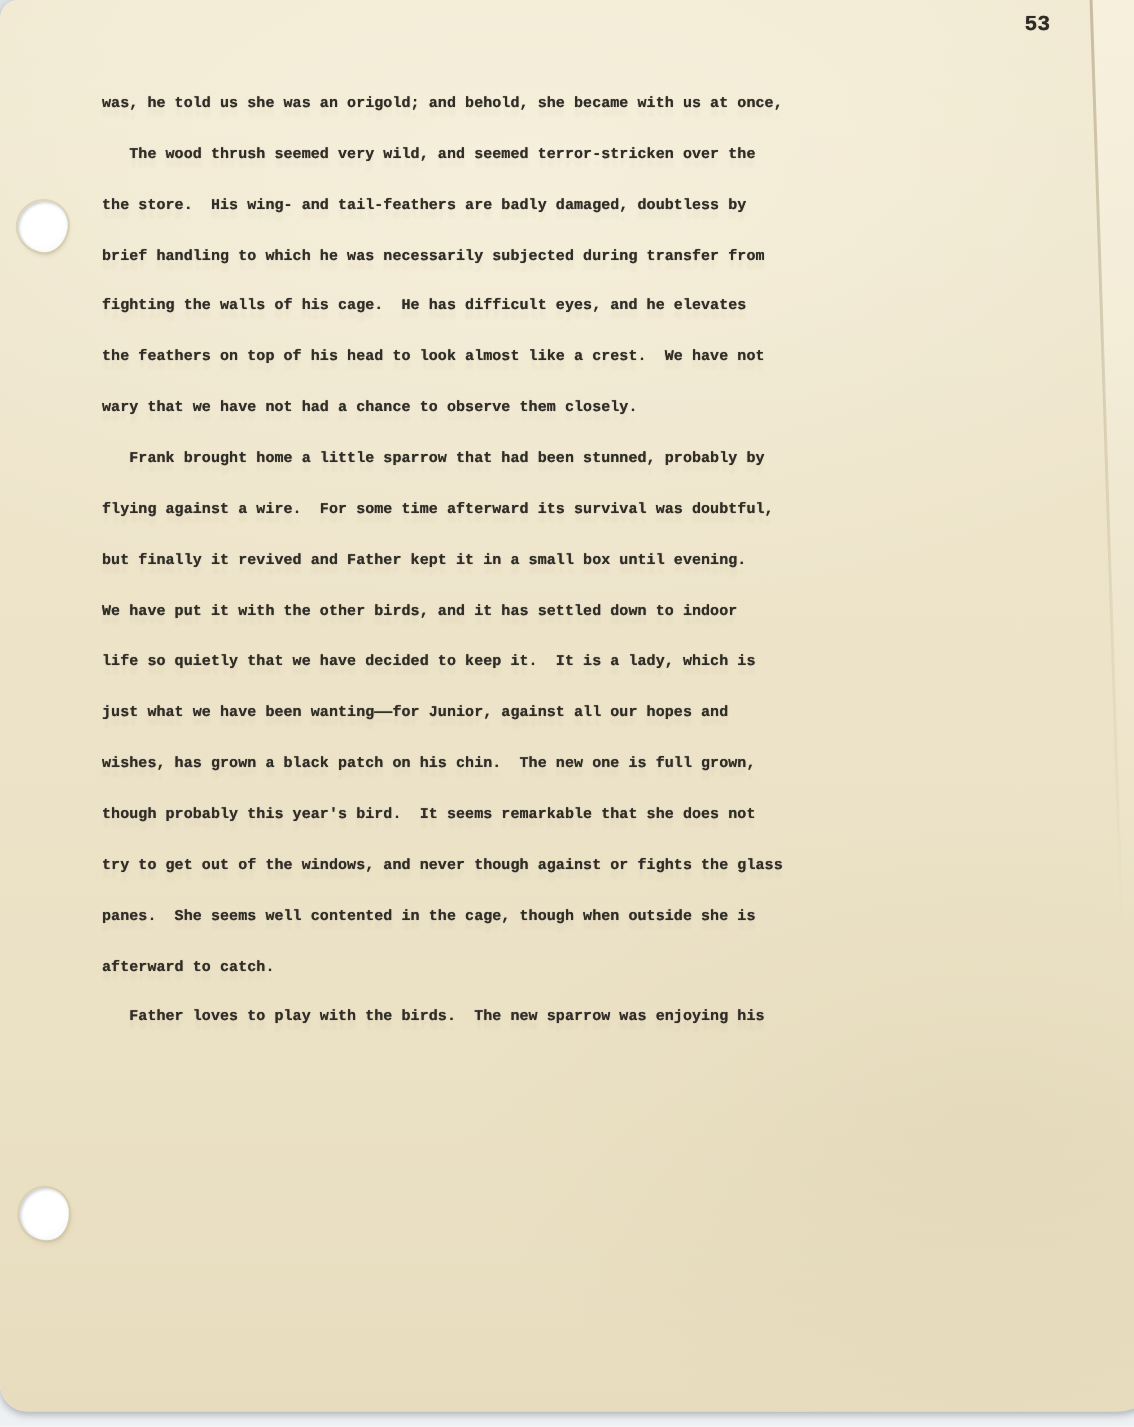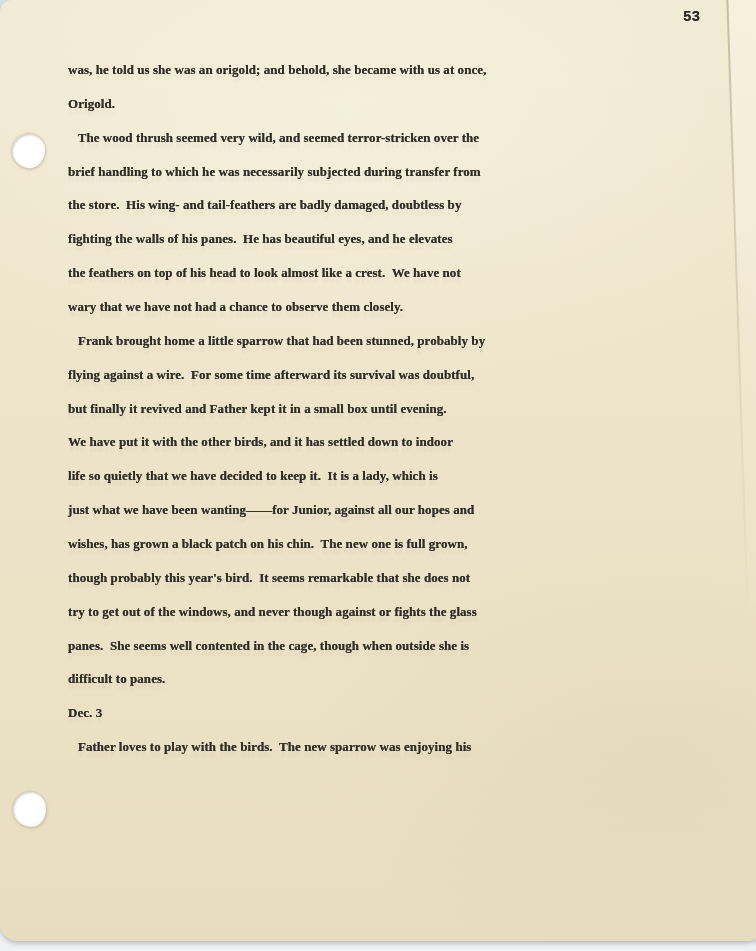--- a/index.html
+++ b/index.html
@@ -65,26 +65,25 @@
   .text-block {
     position: absolute;
     top: 53px;
     left: 68px;
     width: 665px;
   }
   .line {
     white-space: pre;
     height: 33.86px;
     line-height: 33.86px;
-    font-size: 13px;
+    font-size: 10px;
     font-weight: bold;
     letter-spacing: 0.05px;
     color: #302d27;
     text-shadow: 0 0 0.6px rgba(48,45,39,0.8), 0 6px 2px rgba(110,95,65,0.05);
-    font-family: Liberation Serif, serif;
   }
   .punch-hole {
     position: absolute;
     background: radial-gradient(circle at 40% 38%, #ffffff 55%, #f0f5f7);
     border-radius: 52% 48% 44% 56% / 50% 46% 54% 50%;
     box-shadow:
       inset 1px 1px 2px rgba(140,150,158,0.45),
       0 0 0 1.5px rgba(208,196,164,0.55),
       1px 2px 3px rgba(175,160,125,0.35);
   }
@@ -97,38 +96,36 @@
 <div class="scan">
   <div class="page">
 
     <div class="edge-strip"></div>
     <div class="edge-line"></div>
 
     <div class="page-number">53</div>
 
     <div class="text-block">
         <div class="line">was, he told us she was an origold; and behold, she became with us at once,</div>
-        <div class="line">Origold.</div>
         <div class="line">   The wood thrush seemed very wild, and seemed terror-stricken over the</div>
+        <div class="line">the store.  His wing- and tail-feathers are badly damaged, doubtless by</div>
         <div class="line">brief handling to which he was necessarily subjected during transfer from</div>
-        <div class="line">the store.  His wing- and tail-feathers are badly damaged, doubtless by</div>
-        <div class="line">fighting the walls of his panes.  He has beautiful eyes, and he elevates</div>
+        <div class="line">fighting the walls of his cage.  He has difficult eyes, and he elevates</div>
         <div class="line">the feathers on top of his head to look almost like a crest.  We have not</div>
         <div class="line">wary that we have not had a chance to observe them closely.</div>
         <div class="line">   Frank brought home a little sparrow that had been stunned, probably by</div>
         <div class="line">flying against a wire.  For some time afterward its survival was doubtful,</div>
         <div class="line">but finally it revived and Father kept it in a small box until evening.</div>
         <div class="line">We have put it with the other birds, and it has settled down to indoor</div>
         <div class="line">life so quietly that we have decided to keep it.  It is a lady, which is</div>
         <div class="line">just what we have been wanting——for Junior, against all our hopes and</div>
         <div class="line">wishes, has grown a black patch on his chin.  The new one is full grown,</div>
         <div class="line">though probably this year's bird.  It seems remarkable that she does not</div>
         <div class="line">try to get out of the windows, and never though against or fights the glass</div>
         <div class="line">panes.  She seems well contented in the cage, though when outside she is</div>
-        <div class="line">difficult to panes.</div>
-        <div class="line">Dec. 3</div>
+        <div class="line">afterward to catch.</div>
         <div class="line">   Father loves to play with the birds.  The new sparrow was enjoying his</div>
       </div>
 
     <div class="punch-hole hole-top"></div>
     <div class="punch-hole hole-bottom"></div>
   </div>
 </div>
 
 </body></html>

